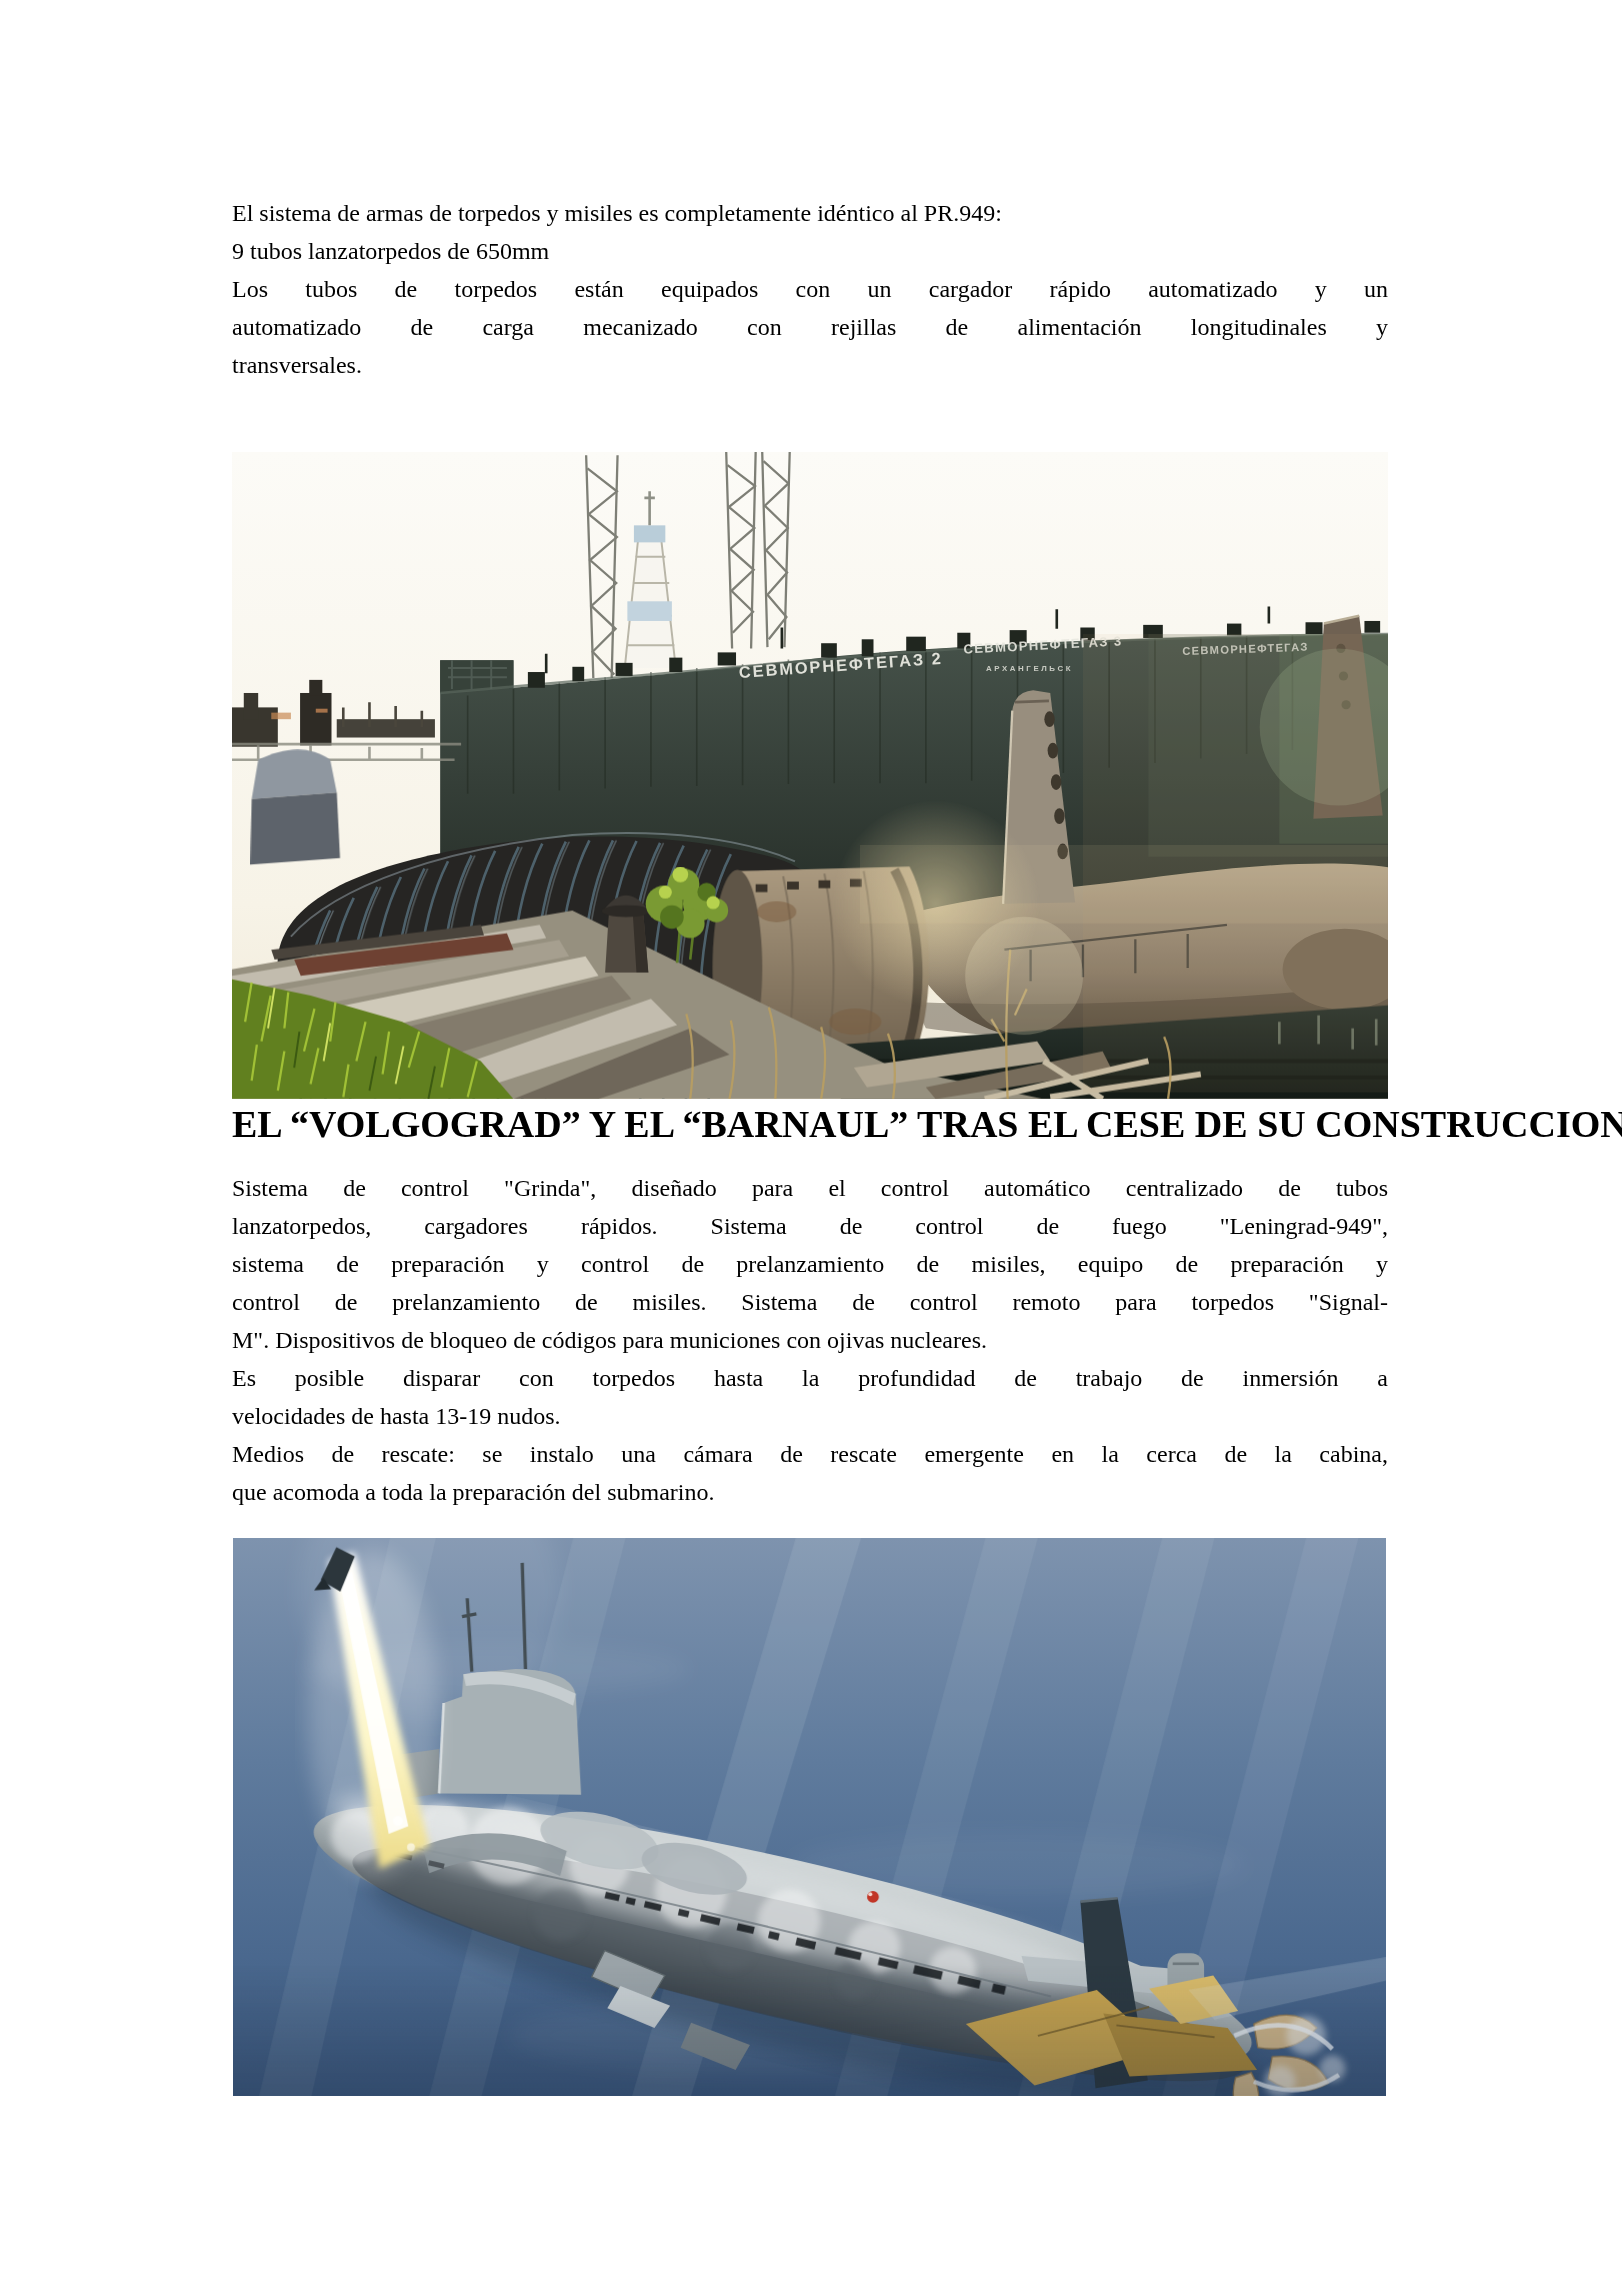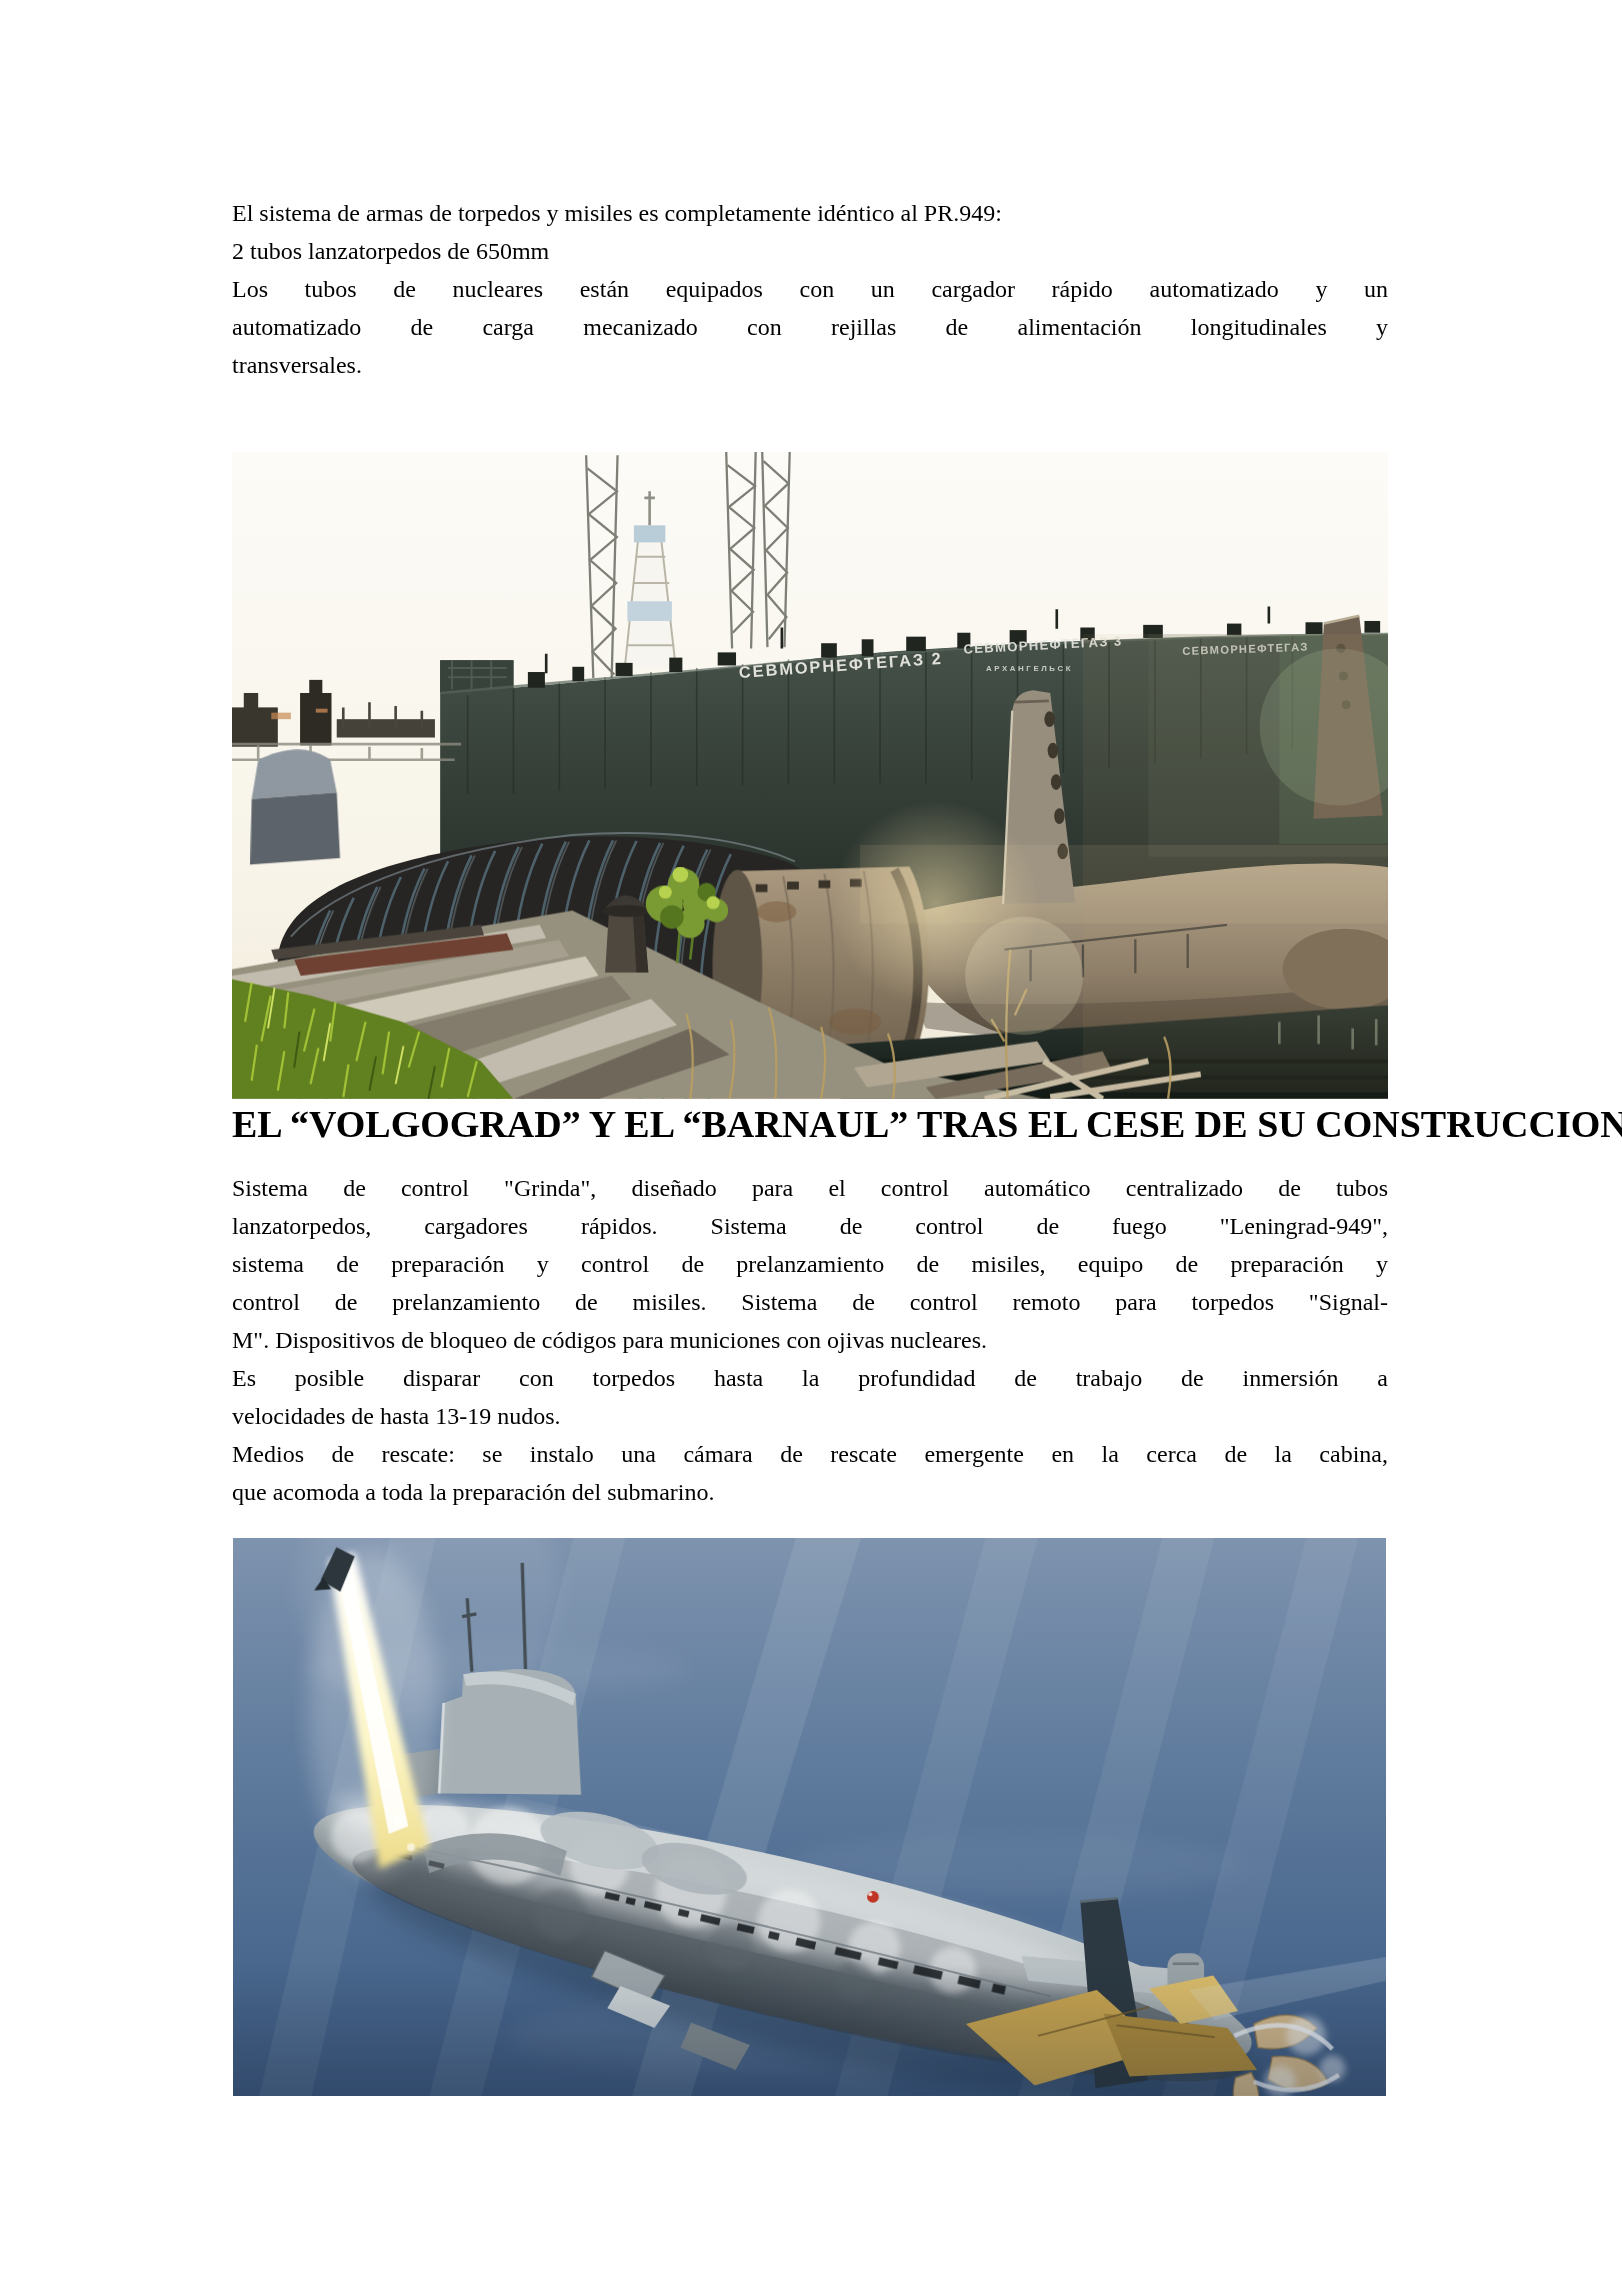--- a/index.html
+++ b/index.html
@@ -19,22 +19,22 @@
   .photo1 svg,.photo2 svg{display:block;width:100%;height:100%;}
   .docktext{font-family:"Liberation Sans","DejaVu Sans",sans-serif;font-weight:bold;fill:#e9e9e1;}
 </style>
 </head>
 <body>
 
 <div class="content">
 
   <section class="intro">
     <div class="ln nw">El sistema de armas de torpedos y misiles es completamente idéntico al PR.949:</div>
-    <div class="ln nw">2 tubos lanzatorpedos de 650mm</div>
-    <div class="ln j">Los tubos de nucleares están equipados con un cargador rápido automatizado y un</div>
+    <div class="ln nw">9 tubos lanzatorpedos de 650mm</div>
+    <div class="ln j">Los tubos de torpedos están equipados con un cargador rápido automatizado y un</div>
     <div class="ln j">automatizado de carga mecanizado con rejillas de alimentación longitudinales y</div>
     <div class="ln nw">transversales.</div>
   </section>
 
   <figure class="photo1" aria-label="Fotografía: submarinos Volgograd y Barnaul abandonados junto al dique flotante Sevmorneftegaz">
     <svg viewBox="0 0 1766 988" preserveAspectRatio="none">
       <defs>
         <linearGradient id="sky" x1="0" y1="0" x2="0" y2="1">
           <stop offset="0" stop-color="#fcfbf7"></stop>
             <stop offset="0.7" stop-color="#f7f3e7"></stop>

